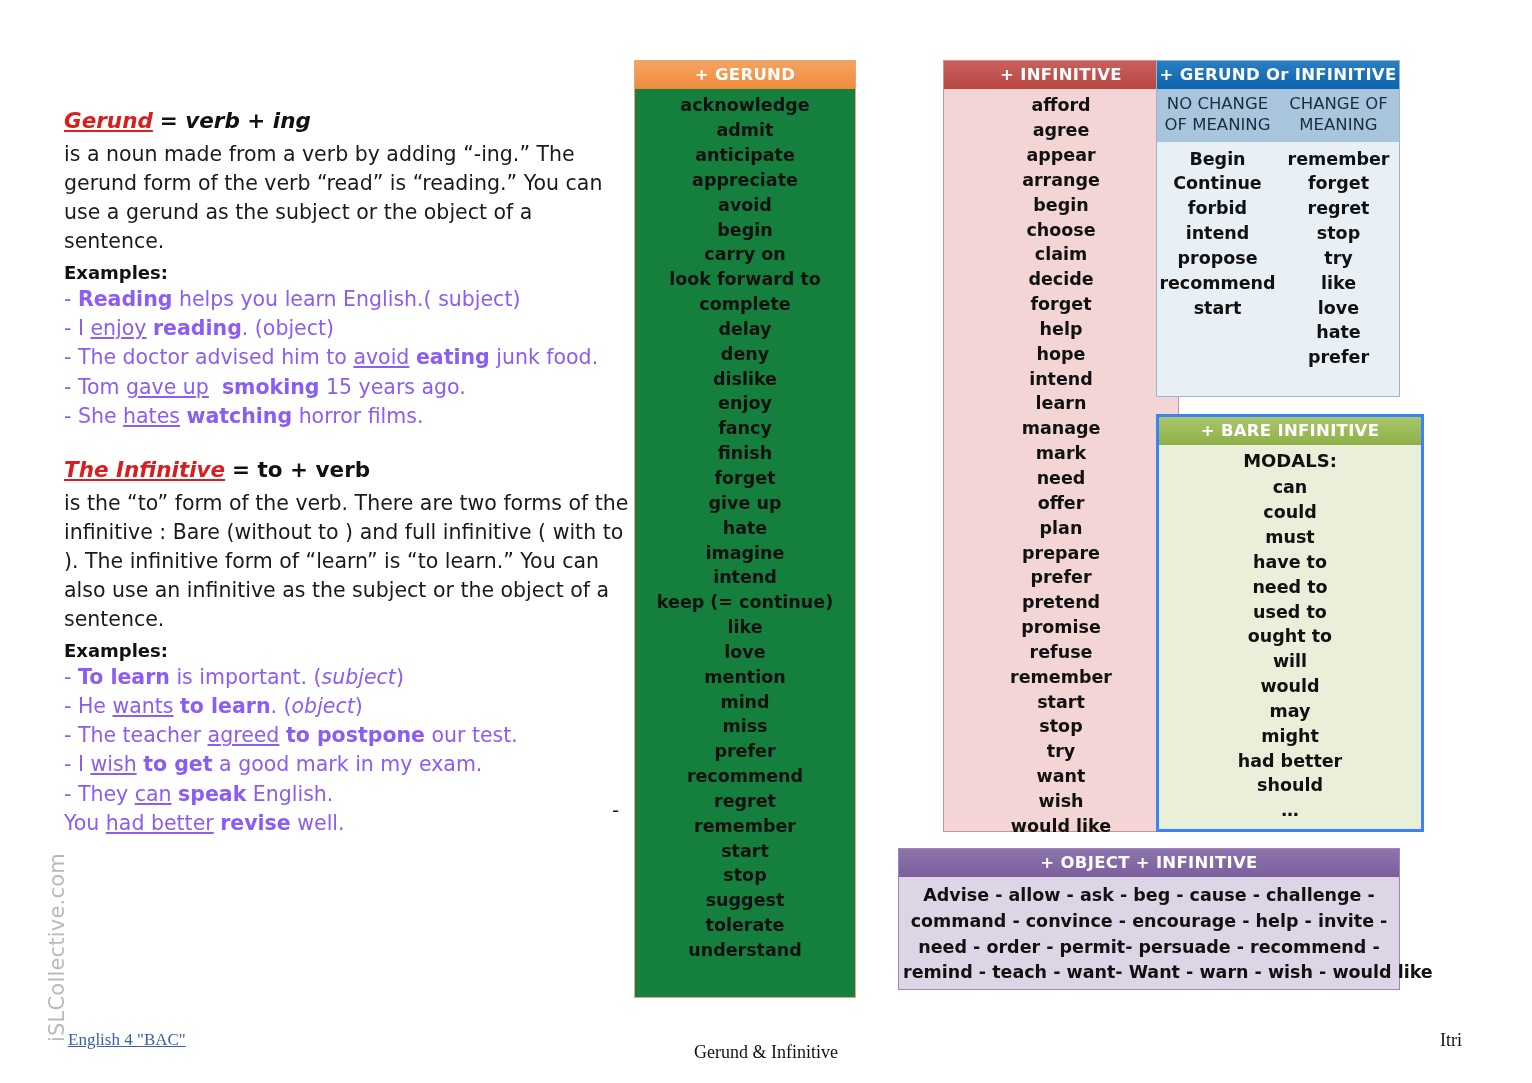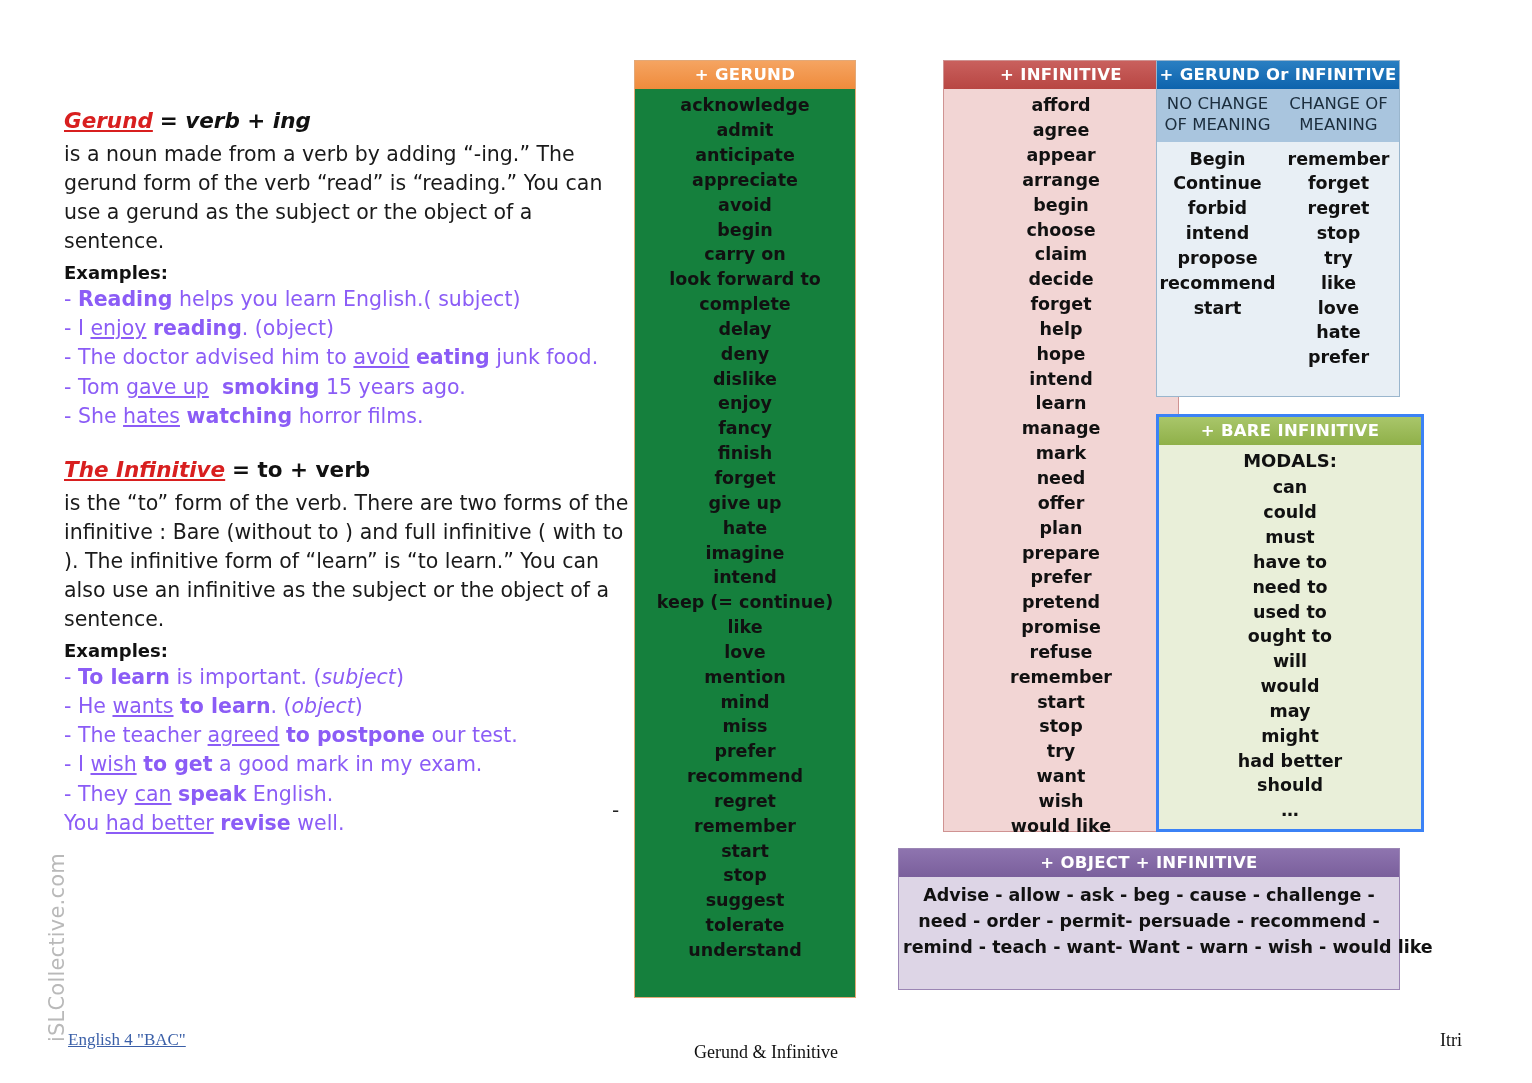--- a/index.html
+++ b/index.html
@@ -423,20 +423,21 @@
       <div>had better</div>
       <div>should</div>
       <div>…</div>
     </div>
 </div>
 
 <div class="panel" id="panel-object">
   <div class="panel-head">+ OBJECT + INFINITIVE</div>
   <div class="object-lines" id="object-lines">
       <div>Advise -  allow -  ask  -  beg  -  cause  -  challenge  -</div>
+      <div>command  -  convince  -  encourage  -  help -  invite  -</div>
       <div>need  -  order  -  permit-  persuade -  recommend -</div>
       <div>remind -  teach -  want-  Want -  warn -  wish -  would like</div>
     </div>
 </div>
 
 <div class="footer">
   <div class="footer-left">English 4 "BAC"</div>
   <div class="footer-center">Gerund &amp; Infinitive</div>
   <div class="footer-right">Itri</div>
 </div>

